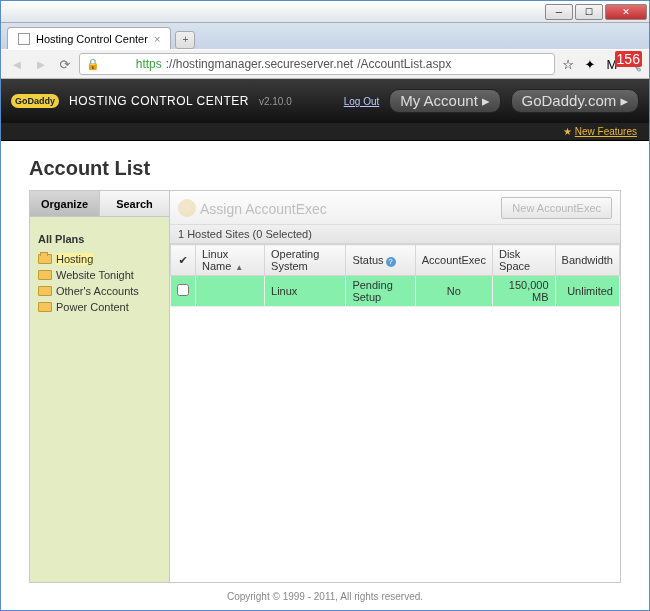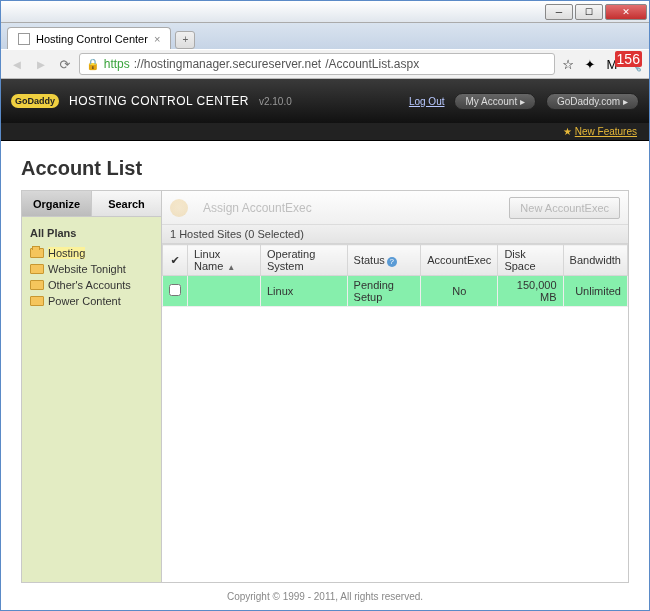--- a/index.html
+++ b/index.html
@@ -13,56 +13,56 @@
   .tabbar { height: 26px; display: flex; align-items: flex-end; padding: 0 6px; background: linear-gradient(#d9e3ef,#c6d4e6); }
   .tab { background: #fff; border: 1px solid #aaa; border-bottom: none; border-radius: 4px 4px 0 0; padding: 4px 10px; font-size: 11px; display: flex; align-items: center; gap: 6px; height: 22px; }
   .tab .page-icon { width: 12px; height: 12px; border: 1px solid #999; background: #fff; }
   .tab .close-x { font-size: 11px; color: #888; }
   .newtab { width: 20px; height: 18px; border: 1px solid #aaa; background: linear-gradient(#f0f0f0,#ddd); border-radius: 3px; margin-left: 4px; text-align: center; font-size: 10px; line-height: 16px; color: #666;}
   .navbar { height: 30px; background: #f2f2f2; border-top: 1px solid #fff; border-bottom: 1px solid #bbb; display: flex; align-items: center; padding: 0 6px; gap: 4px;}
   .nav-icon { width: 20px; height: 20px; display: flex; align-items: center; justify-content: center; color: #777; font-size: 13px; }
   .nav-icon.disabled { color: #ccc; }
   .urlbar { flex: 1; height: 22px; background: #fff; border: 1px solid #bbb; border-radius: 3px; display: flex; align-items: center; padding: 0 6px; font-size: 12px; gap: 4px;}
   .lock { color: #59a82f; font-size: 11px; }
-  .url-proto { color: #39a33b; }
+  .url-proto { color: #39a33b; margin-left: 32px; }
   .url-rest { color: #555; }
   .ext-icon { width: 18px; height: 18px; display: flex; align-items: center; justify-content: center; font-size: 13px; }
   .gmail-badge { background: #d33; color: #fff; font-size: 14px; padding: 1px 2px; border-radius: 2px; line-height: 1; }
 
   
   .page { flex: 1; background: #fff; overflow: hidden; display: flex; flex-direction: column; }
   .black-header { background: linear-gradient(#3a3a3a,#111); color: #ccc; height: 44px; display: flex; align-items: center; padding: 0 10px; gap: 10px; font-size: 11px;}
   .gd-logo { background: #f0d040; color: #222; font-weight: bold; font-size: 9px; padding: 2px 4px; border-radius: 8px; }
   .hcc-title { color: #fff; font-size: 12px; letter-spacing: 0.5px; }
   .hcc-ver { color: #999; font-size: 10px; }
   .hdr-spacer { flex: 1; }
   .hdr-link { color: #b8c8ff; text-decoration: underline; font-size: 10px; }
-  .pill-btn { background: linear-gradient(#666,#444); color: #ddd; border-radius: 10px; padding: 2px 10px; font-size: 10px; border: 1px solid #222; }
+  .pill-btn { background: linear-gradient(#666,#444); color: #ddd; border-radius: 10px; padding: 2px 10px; font-size: 15px; border: 1px solid #222; }
   .features-bar { background: #222; text-align: right; padding: 3px 12px; font-size: 10px; color: #e7b838; border-bottom: 1px solid #000;}
   .star { color: #e7b838; }
   .features-link { color: #e7b838; text-decoration: underline; text-align: right; }
   
-  .content { padding: 10px 20px 4px; flex:1; display:flex; flex-direction:column; }
+  .content { padding: 10px 28px 4px; flex:1; display:flex; flex-direction:column; }
   .page-title { font-size: 20px; color: #333; margin: 6px 0 10px; }
   
   .panel { border: 1px solid #c9c9c9; display: flex; flex: 1; min-height: 0;}
   .sidebar { width: 140px; background: #e3ecc3; border-right: 1px solid #c9c9c9; display: flex; flex-direction: column; }
   .side-tabs { display: flex; height: 26px;}
   .side-tab { flex: 1; text-align: center; line-height: 26px; font-size: 11px; font-weight: bold; border-bottom: 1px solid #c9c9c9; border-right: 1px solid #c9c9c9; background: linear-gradient(#f8f8f8,#e2e2e2);}
   .side-tab.active { background: linear-gradient(#d8d8d8,#bcbcbc);}
   .side-tab:last-child { border-right: none;}
-  .plans-hdr { font-weight: bold; color: #333; padding: 10px 8px 6px; font-size: 11px;}
+  .plans-hdr { font-weight: bold; color: #333; padding: 10px 8px 6px; font-size: 11px; margin-top: 6px;}
   .plan-item { display: flex; align-items: center; gap: 4px; padding: 2px 8px; font-size: 11px; color: #333; cursor: pointer;}
   .folder { width: 14px; height: 10px; background: #f5c55c; border: 1px solid #c89730; border-radius: 1px; position: relative;}
   .folder.open::before { content:""; position:absolute; top:-3px; left:1px; width:6px; height:3px; background:#f5c55c; border:1px solid #c89730; border-bottom:none;}
   .plan-item.sel span.lbl { background: #fbf29a; }
   
   .main { flex: 1; display: flex; flex-direction: column; background: #fff;}
   .toolbar { height: 34px; border-bottom: 1px solid #dcdcdc; background: linear-gradient(#fdfdfd,#f0f0f0); display:flex; align-items:center; padding: 0 8px; gap: 10px;}
-  .tb-disabled { color: #bfbfbf; font-size: 12px; display:flex; align-items:center; gap:15px;}
+  .tb-disabled { color: #bfbfbf; font-size: 14px; display:flex; align-items:flex-end; gap:4px;}
   .tb-disabled .icon { width:18px; height:18px; background: radial-gradient(#f0d090,#e8c070); border-radius:50%; opacity:0.4;}
   .tb-right-btn { margin-left:auto; background: linear-gradient(#fafafa,#e6e6e6); border:1px solid #c0c0c0; color:#b8b8b8; padding: 4px 10px; font-size:11px; border-radius:2px;}
   
   .count-bar { background: linear-gradient(#f0f0f0,#e4e4e4); border-bottom:1px solid #d4d4d4; padding: 3px 8px; font-size:11px; color:#444;}
   
   table.grid { width: 100%; border-collapse: collapse; font-size: 11px;}
   .grid th { background: linear-gradient(#fafafa,#e8e8e8); border: 1px solid #d6d6d6; padding: 3px 6px; text-align: left; font-weight: normal; color:#333; position:relative;}
   .grid td { border: 1px solid #eee; padding: 3px 6px; color:#333; background:#86efac;}
   .sort-arrow { font-size: 8px; color:#666; margin-left:4px;}
   .info-ic { display:inline-block; width:10px; height:10px; border-radius:50%; background:#5a9bd5; color:#fff; font-size:8px; text-align:center; line-height:10px; margin-left:2px;}

